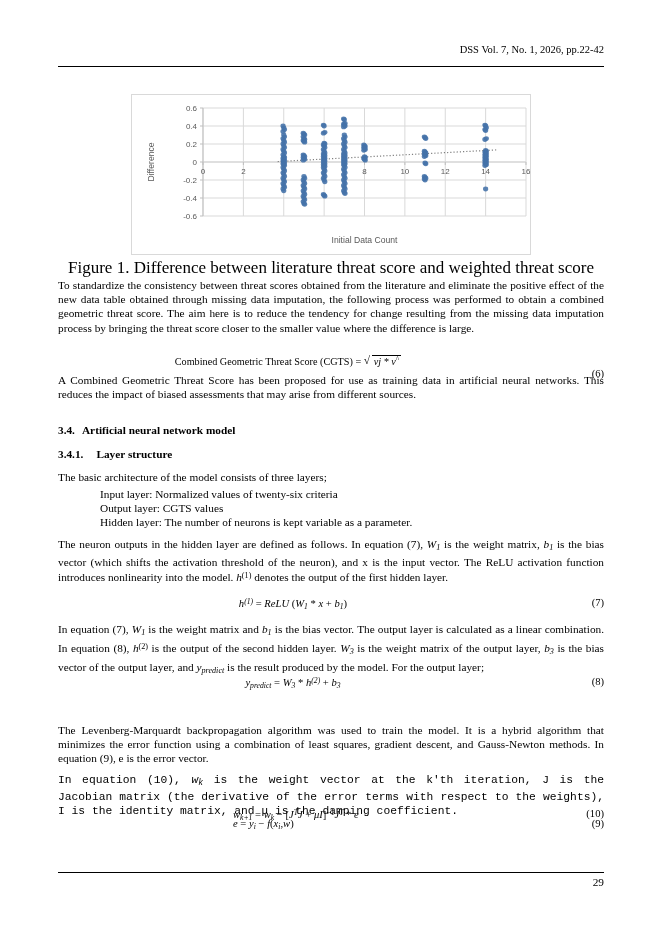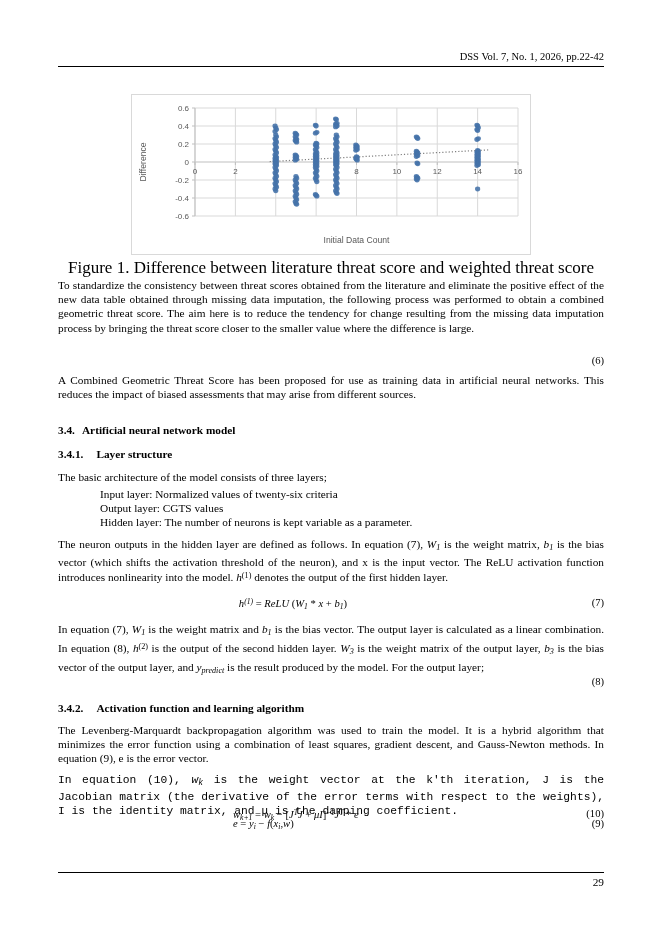--- a/index.html
+++ b/index.html
@@ -20,21 +20,21 @@
     position: absolute;
     left: 0; top: 0;
     width: 662px;
     height: 936px;
   }
 
   
   .header {
     position: absolute;
     left: 58px;
-    top: 51px;
+    top: 44px;
     width: 546px;
     text-align: right;
     font-size: 10.5px;
     font-family: "Liberation Serif", serif;
     color: #000;
   }
   .header-rule {
     position: absolute;
     left: 58px;
     top: 66px;
@@ -49,21 +49,21 @@
     left: 131px;
     top: 94px;
     width: 400px;
     height: 161px;
     border: 1px solid #d9d9d9;
     background: #ffffff;
     box-sizing: border-box;
   }
   .chart-area {
     position: absolute;
-    left: 0; top: 0;
+    left: 8px; top: 0;
     width: 100%;
     height: 100%;
   }
   .chart-svg { display: block; }
 
   .fig-caption {
     position: absolute;
     left: 58px;
     top: 258px;
     width: 546px;
@@ -457,20 +457,23 @@
           <text x="14" y="67" text-anchor="middle" class="ax-title" transform="rotate(-90 14 67)">Difference</text>
         </svg>
     </div>
   </div>
 
   <div class="fig-caption">Figure 1. Difference between literature threat score and weighted threat score</div>
 
   <div class="para" style="top:278px;">To standardize the consistency between threat scores obtained from the literature and eliminate the positive effect of the new data table obtained through missing data imputation, the following process was performed to obtain a combined geometric threat score. The aim here is to reduce the tendency for change resulting from the missing data imputation process by bringing the threat score closer to the smaller value where the difference is large.</div>
 
   <div class="eq" style="top:355px; height:18px;">
+    <div class="eq6-body">
+      <span>Combined Geometric Threat Score (CGTS) = </span><span class="radical"><span class="rad-inner"><span class="mathvar">vj * v</span><span class="sup">^</span></span></span>
+    </div>
     <div class="eq-num">(6)</div>
   </div>
 
   <div class="para" style="top:373px;">A Combined Geometric Threat Score has been proposed for use as training data in artificial neural networks. This reduces the impact of biased assessments that may arise from different sources.</div>
 
   <div class="heading" style="top:423px;">
     <span class="num h-num-1">3.4.</span><span>Artificial neural network model</span>
   </div>
 
   <div class="heading" style="top:447px;">
@@ -495,26 +498,32 @@
       <span class="mathvar">x</span>
       <span style="font-style:normal;">+</span>
       <span class="mathvar">b</span><span class="sub mathvar">1</span><span style="font-style:normal;">)</span>
     </div>
     <div class="eq-num">(7)</div>
   </div>
 
   <div class="para" style="top:622px;"><span>In equation (7), </span><span class="mathvar">W</span><span class="sub mathvar">1</span><span> is the weight matrix and </span><span class="mathvar">b</span><span class="sub mathvar">1</span><span> is the bias vector. The output layer is calculated as a linear combination. In equation (8), </span><span class="mathvar">h</span><span class="sup">(2)</span><span> is the output of the second hidden layer. </span><span class="mathvar">W</span><span class="sub mathvar">3</span><span> is the weight matrix of the output layer, </span><span class="mathvar">b</span><span class="sub mathvar">3</span><span> is the bias vector of the output layer, and </span><span class="mathvar">y</span><span class="sub mathvar">predict</span><span> is the result produced by the model. For the output layer;</span></div>
 
   <div class="eq" style="top:676px; height:18px;">
+    <div class="eq-body" style="left:0; width:470px; text-align:center;">
+      <span class="mathvar">y</span><span class="sub mathvar">predict</span>
+      <span style="font-style:normal;">=</span>
+      <span class="mathvar">W</span><span class="sub mathvar">3</span>
+      <span style="font-style:normal;">*</span>
+      <span class="mathvar">h</span><span class="sup">(2)</span>
+      <span style="font-style:normal;">+</span>
+      <span class="mathvar">b</span><span class="sub mathvar">3</span>
+    </div>
     <div class="eq-num">(8)</div>
   </div>
 
-  <div class="heading" style="top:701px;">
-    <span class="num h-num-2">3.4.2.</span><span>Activation function and learning algorithm</span>
-  </div>
 
   <div class="para" style="top:723px;">The Levenberg-Marquardt backpropagation algorithm was used to train the model. It is a hybrid algorithm that minimizes the error function using a combination of least squares, gradient descent, and Gauss-Newton methods. In equation (9), e is the error vector.</div>
 
   <div class="para" style="top:773px;font-family:Liberation Mono, monospace;"><span>In equation (10), </span><span class="mathvar">w</span><span class="sub mathvar">k</span><span> is the weight vector at the k'th iteration, J is the Jacobian matrix (the derivative of the error terms with respect to the weights), I is the identity matrix, and μ is the damping coefficient.</span></div>
 
   <div class="eq" style="top:818px; height:18px;">
     <div class="eq-body" style="left:175px;">
       <span class="mathvar">e</span>
       <span style="font-style:normal;">=</span>
       <span class="mathvar">y</span><span class="sub mathvar">i</span>

